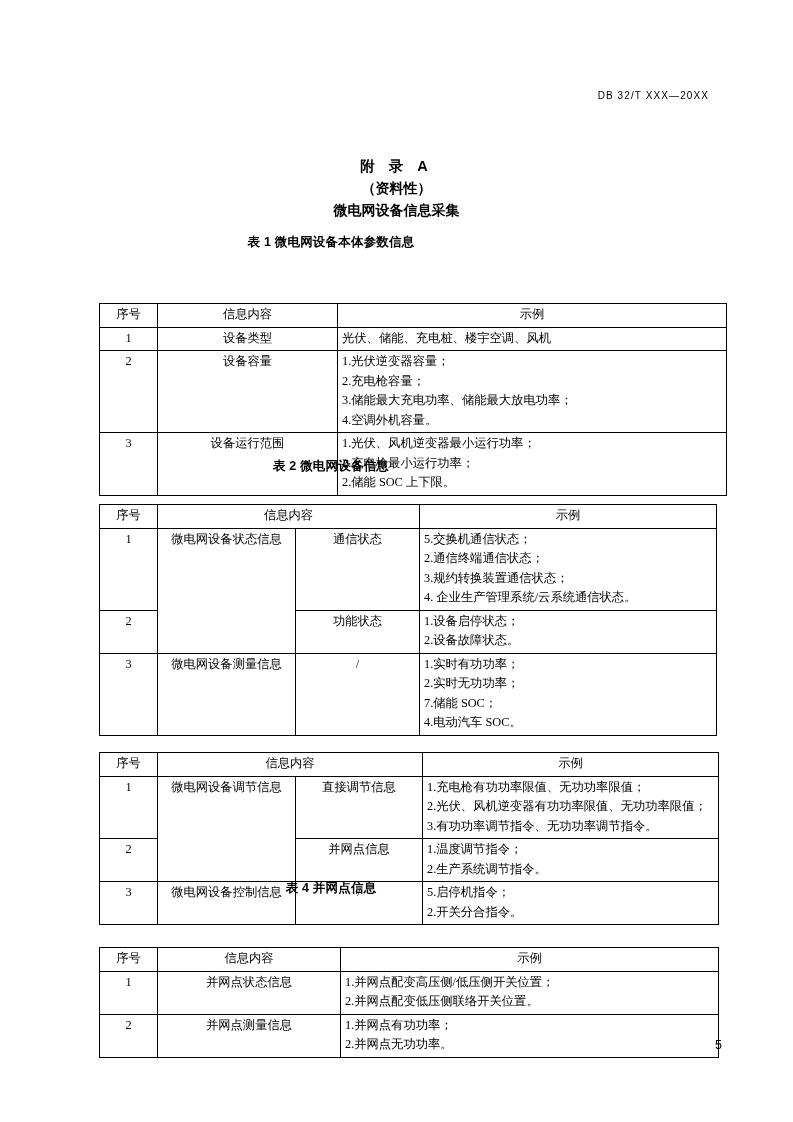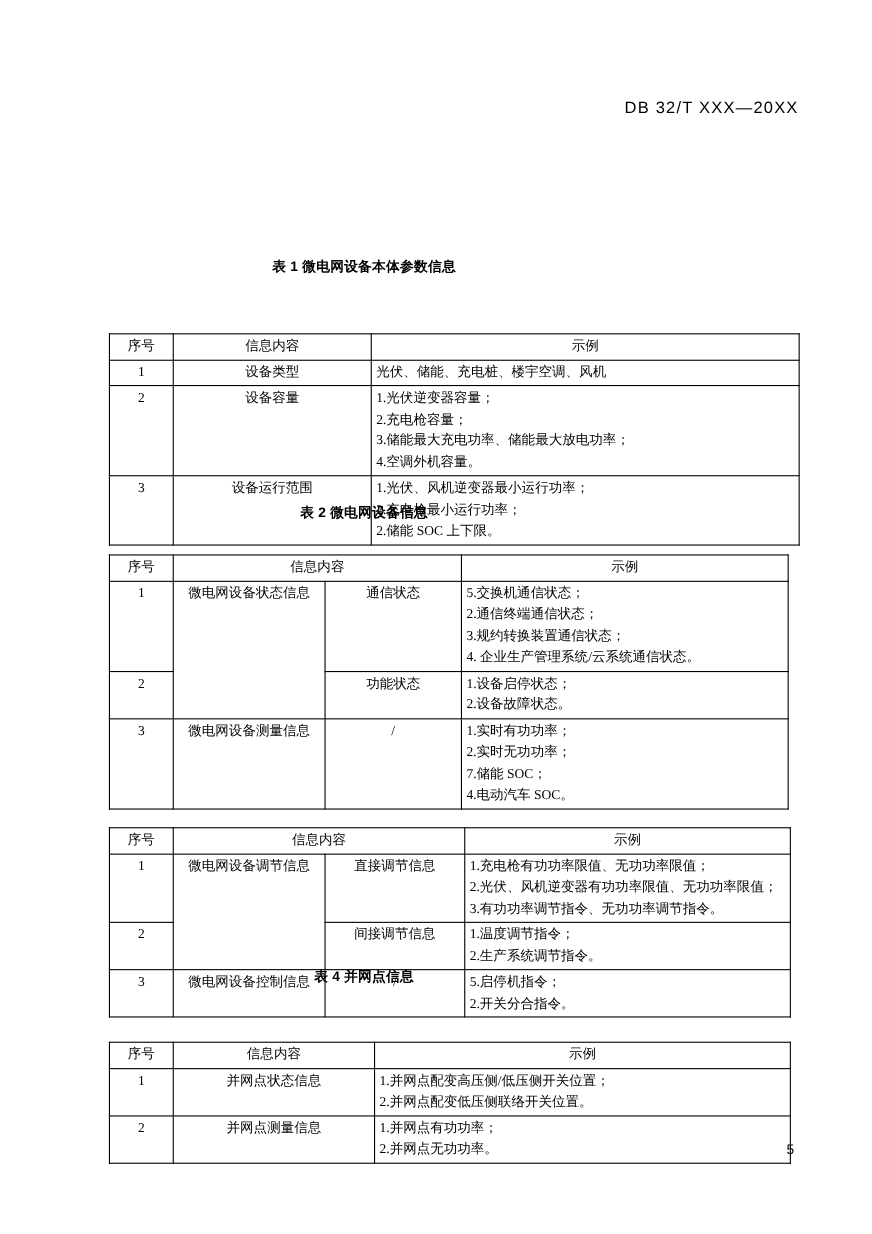--- a/index.html
+++ b/index.html
@@ -25,24 +25,24 @@
     box-sizing: border-box;
   }
 
   
   .doc-header {
     position: absolute;
     top: 90px;
     left: 0;
     width: 793px;
     text-align: right;
-    padding-right: 67px;
+    padding-right: 84px;
     box-sizing: border-box;
     font-family: "Liberation Sans", "DejaVu Sans", sans-serif;
-    font-size: 15px;
+    font-size: 10px;
     letter-spacing: 1.1px;
     color: #000;
   }
 
   
   .annex-block {
     position: absolute;
     top: 155px;
     left: 0;
     width: 793px;
@@ -129,20 +129,25 @@
     font-size: 12.5px;
   }
 </style>
 </head>
 <body>
 
 <div class="page">
 
   <div class="doc-header">DB 32/T XXX—20XX</div>
 
+  <div class="annex-block">
+    <div class="annex-line1">附 录 A</div>
+    <div class="annex-line2">（资料性）</div>
+    <div class="annex-line3">微电网设备信息采集</div>
+  </div>
 
   <div class="tbl-caption" id="cap1">表 1 微电网设备本体参数信息</div>
 
   <table class="doc-tbl" id="table1">
     <colgroup>
       <col style="width:58px">
       <col style="width:180px">
       <col style="width:389px">
     </colgroup>
     <tbody>
@@ -247,21 +252,21 @@
         <td class="c vm" rowspan="2">微电网设备调节信息</td>
         <td class="c">直接调节信息</td>
         <td class="l">
           <div class="ex-line">1.充电枪有功功率限值、无功功率限值；</div>
           <div class="ex-wrap">2.光伏、风机逆变器有功功率限值、无功功率限值；</div>
           <div class="ex-line">3.有功功率调节指令、无功功率调节指令。</div>
         </td>
       </tr>
       <tr>
         <td class="c">2</td>
-        <td class="c">间接调节信息</td>
+        <td class="c">并网点信息</td>
         <td class="l">
           <div class="ex-line">1.温度调节指令；</div>
           <div class="ex-line">2.生产系统调节指令。</div>
         </td>
       </tr>
       <tr>
         <td class="c">3</td>
         <td class="c vm">微电网设备控制信息</td>
         <td class="c">/</td>
         <td class="l">

